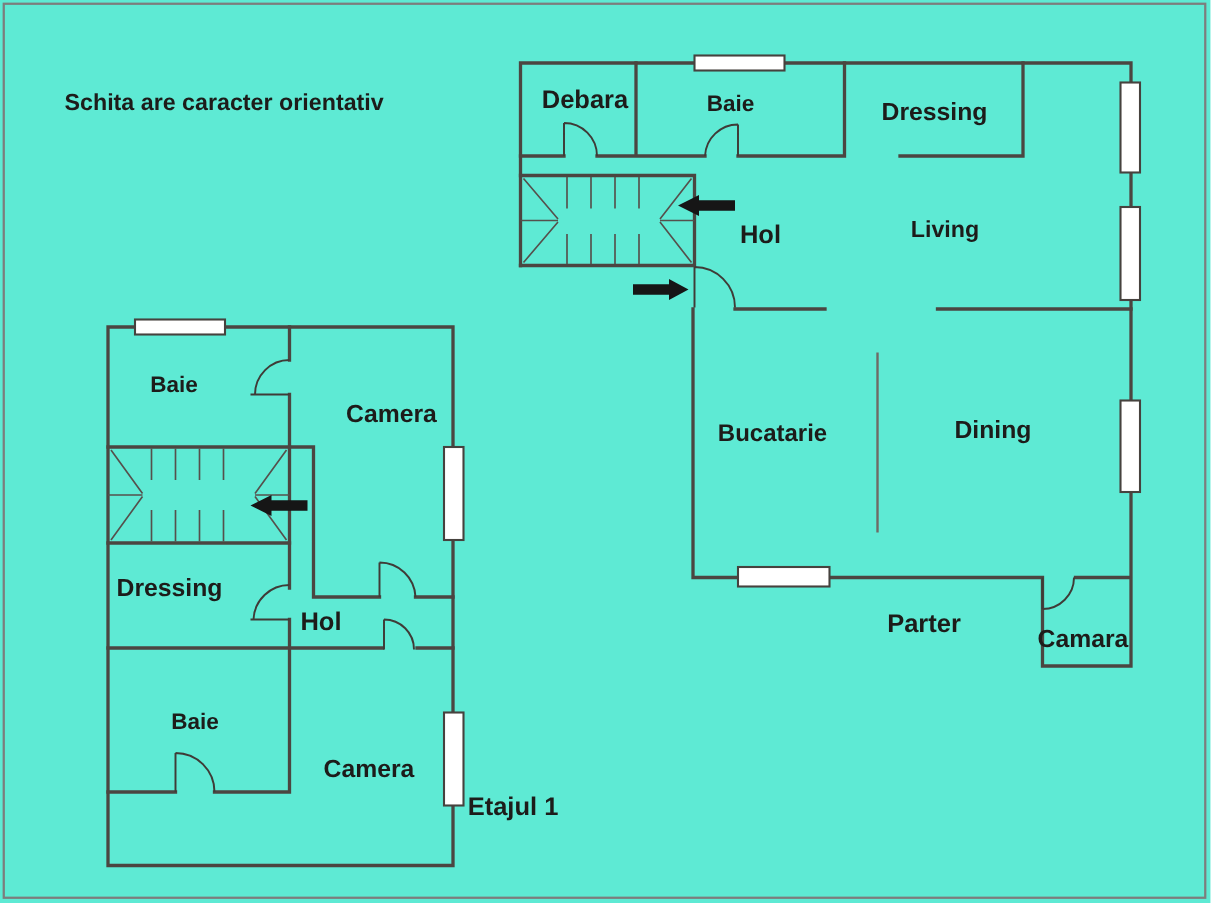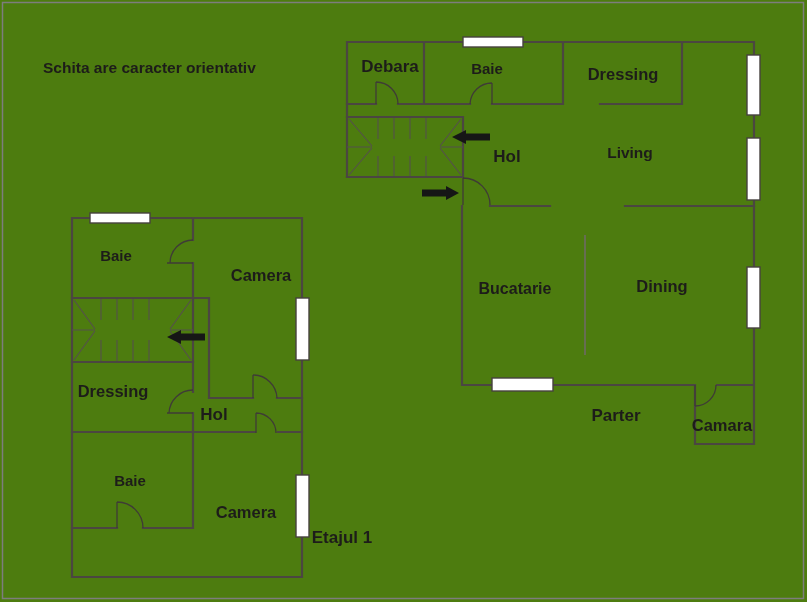--- a/index.html
+++ b/index.html
@@ -1,16 +1,16 @@
 <!DOCTYPE html>
 <html><head>
 <meta charset="utf-8">
 <style>
   html,body{margin:0;padding:0;background:#fff;}
-  .canvas{position:relative;width:807px;height:602px;background:#4d7c0f;overflow:hidden;
+  .canvas{position:relative;width:807px;height:602px;background:#5eead4;overflow:hidden;
           font-family:"Liberation Sans","DejaVu Sans",sans-serif;}
   svg{display:block;}
   .wall{stroke:#4b4641;stroke-width:2.2;fill:none;stroke-linecap:square;}
   .stair{stroke:#55504c;stroke-width:1.1;fill:none;}
   .door{stroke:#3f3b37;stroke-width:1.3;fill:none;}
   .divider{stroke:#6f6a65;stroke-width:1.6;fill:none;}
   .win{fill:#ffffff;stroke:#46423e;stroke-width:1.4;}
   .arrow{fill:#161616;stroke:none;}
   .lbl{fill:#1d1c1a;font-weight:600;}
   .frame{fill:none;stroke:#7d7d7d;stroke-width:1.5;}

